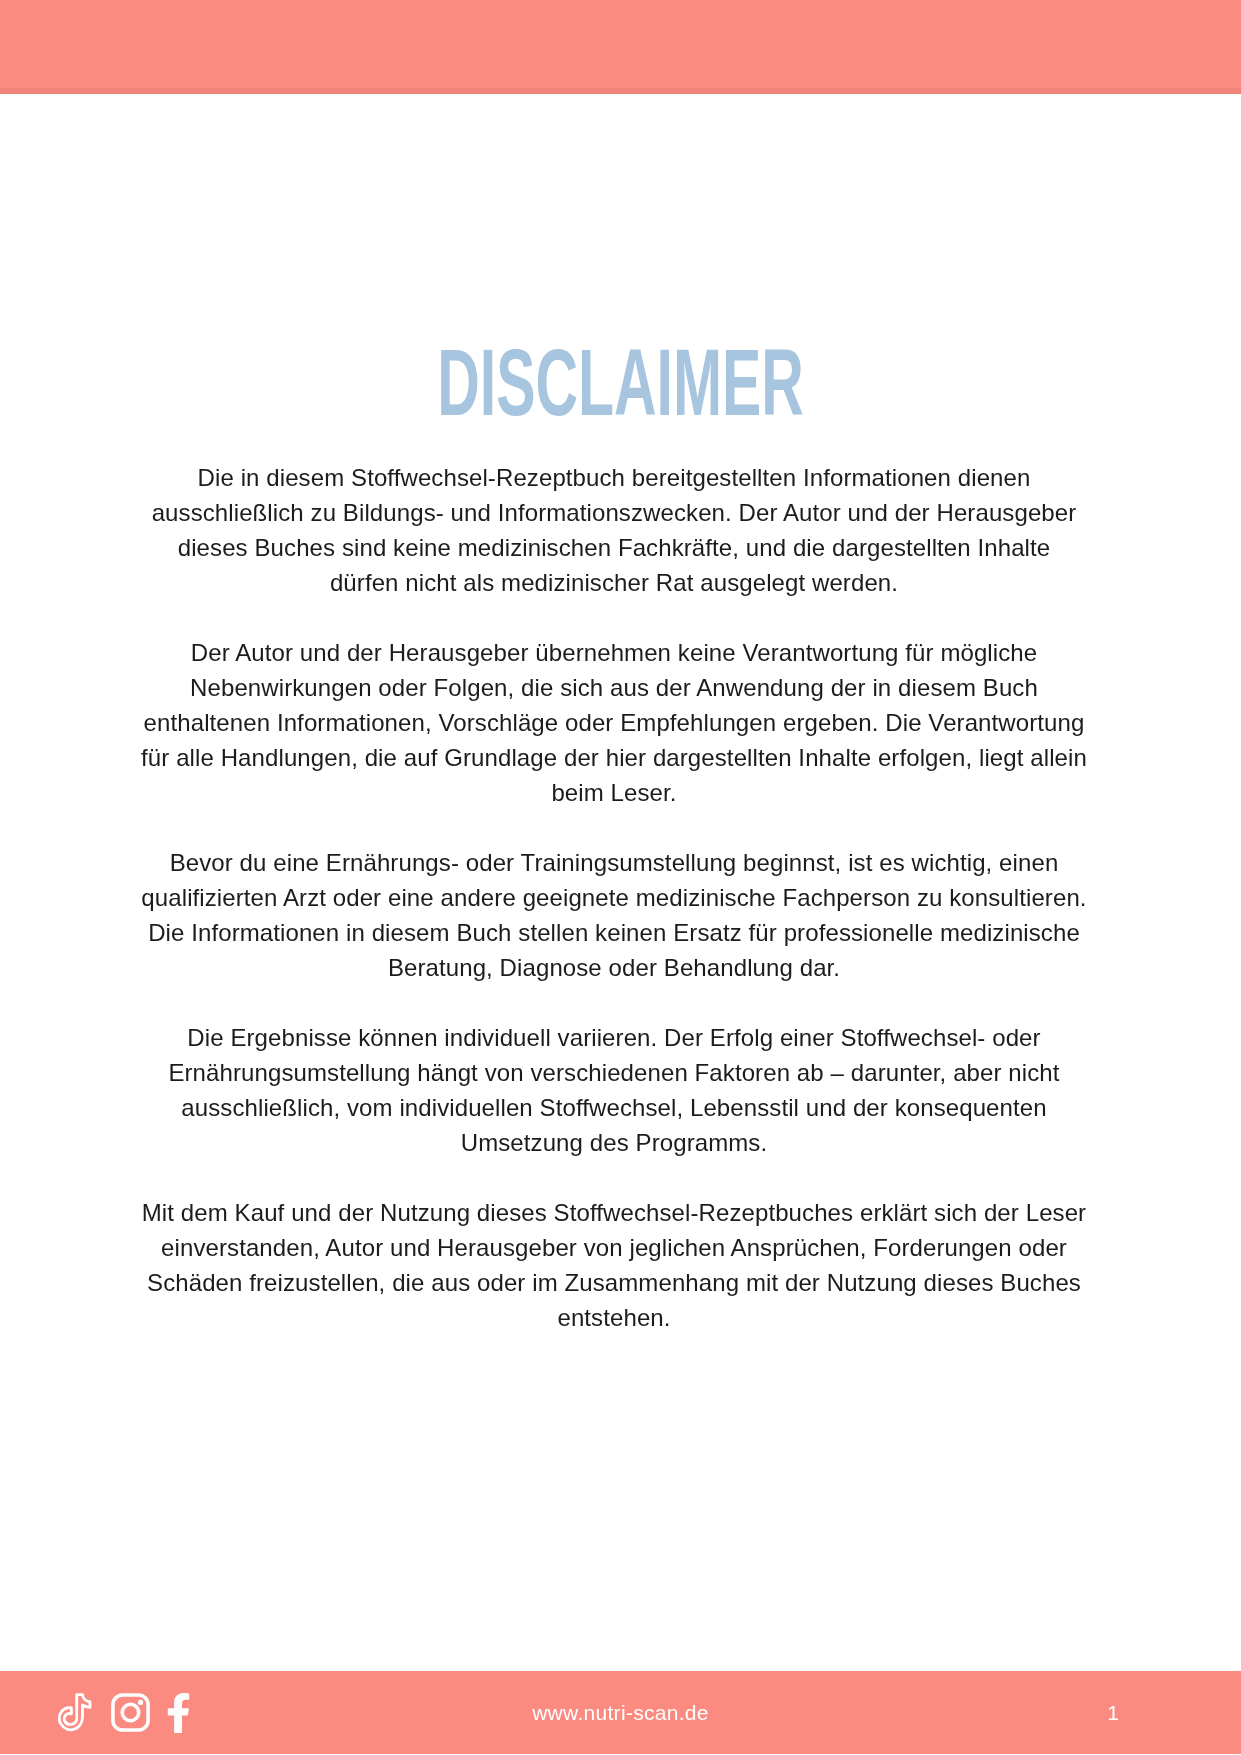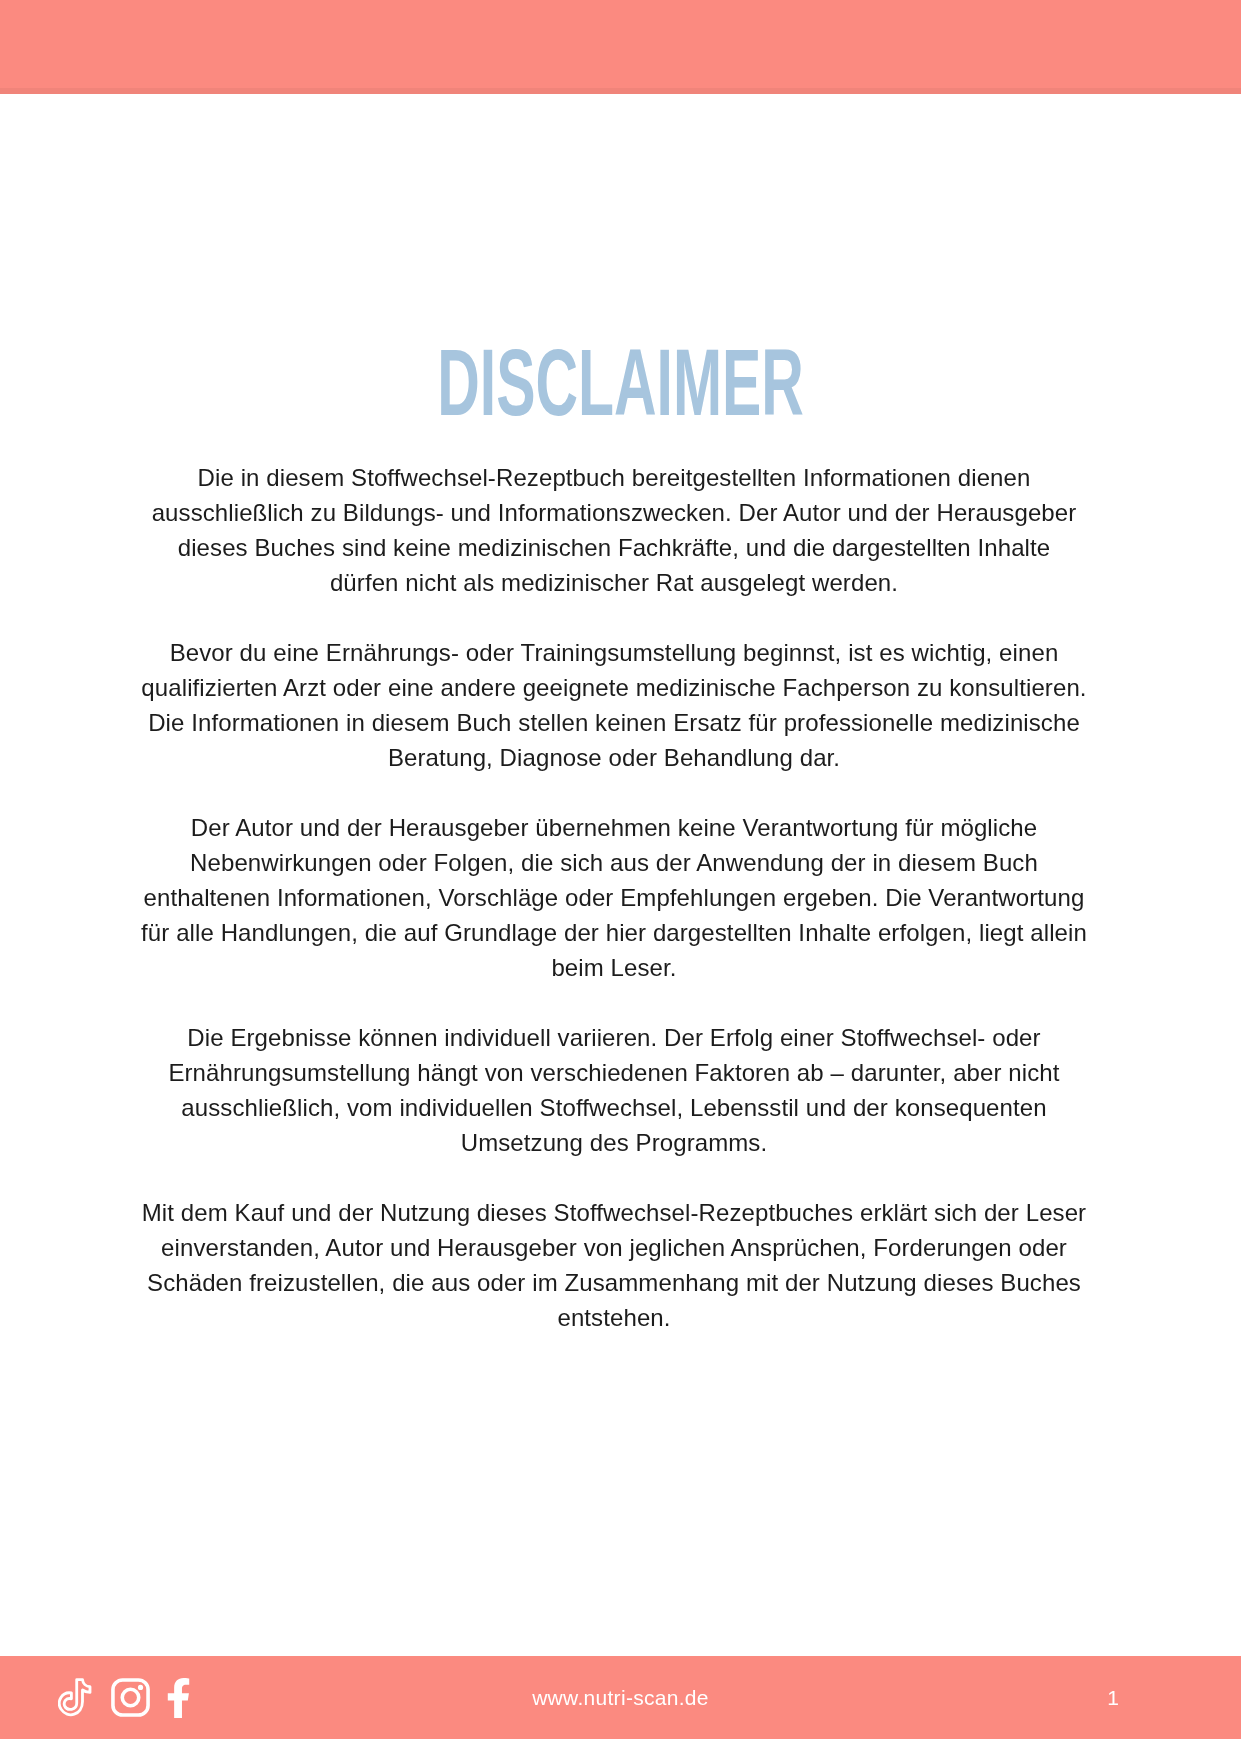--- a/index.html
+++ b/index.html
@@ -54,21 +54,21 @@
     margin: 0 13px 35px 0;
     font-size: 24px;
     line-height: 35px;
     letter-spacing: 0.1px;
   }
 
   
   .footer-band {
     position: absolute;
     left: 0;
-    bottom: 16px;
+    bottom: 1px;
     width: 100%;
     height: 83px;
     background: #FB8A80;
     display: flex;
     align-items: center;
   }
   .social-icons {
     position: absolute;
     left: 58px;
     top: 0;
@@ -104,22 +104,22 @@
 <body>
 
 <div class="page">
 
   <div class="header-band"></div>
 
   <h1 class="title"><span class="squeeze">DISCLAIMER</span></h1>
 
   <div class="paragraphs">
     <p>Die in diesem Stoffwechsel-Rezeptbuch bereitgestellten Informationen dienen ausschließlich zu Bildungs- und Informationszwecken. Der Autor und der Herausgeber dieses Buches sind keine medizinischen Fachkräfte, und die dargestellten Inhalte dürfen nicht als medizinischer Rat ausgelegt werden.</p>
+    <p>Der Autor und der Herausgeber übernehmen keine Verantwortung für mögliche Nebenwirkungen oder Folgen, die sich aus der Anwendung der in diesem Buch enthaltenen Informationen, Vorschläge oder Empfehlungen ergeben. Die Verantwortung für alle Handlungen, die auf Grundlage der hier dargestellten Inhalte erfolgen, liegt allein beim Leser.</p>
     <p>Bevor du eine Ernährungs- oder Trainingsumstellung beginnst, ist es wichtig, einen qualifizierten Arzt oder eine andere geeignete medizinische Fachperson zu konsultieren. Die Informationen in diesem Buch stellen keinen Ersatz für professionelle medizinische Beratung, Diagnose oder Behandlung dar.</p>
-    <p>Der Autor und der Herausgeber übernehmen keine Verantwortung für mögliche Nebenwirkungen oder Folgen, die sich aus der Anwendung der in diesem Buch enthaltenen Informationen, Vorschläge oder Empfehlungen ergeben. Die Verantwortung für alle Handlungen, die auf Grundlage der hier dargestellten Inhalte erfolgen, liegt allein beim Leser.</p>
     <p>Die Ergebnisse können individuell variieren. Der Erfolg einer Stoffwechsel- oder Ernährungsumstellung hängt von verschiedenen Faktoren ab – darunter, aber nicht ausschließlich, vom individuellen Stoffwechsel, Lebensstil und der konsequenten Umsetzung des Programms.</p>
     <p>Mit dem Kauf und der Nutzung dieses Stoffwechsel-Rezeptbuches erklärt sich der Leser einverstanden, Autor und Herausgeber von jeglichen Ansprüchen, Forderungen oder Schäden freizustellen, die aus oder im Zusammenhang mit der Nutzung dieses Buches entstehen.</p>
   </div>
 
   <div class="footer-band">
 
     <div class="social-icons">
       <span class="icon">
         <svg width="37" height="43" viewBox="0 0 34 38" fill="none">
           <path d="M22.5 2.5 c0.4 3.6 3.1 6.3 6.9 6.6 v5.2 c-2.6 0 -5 -0.8 -6.9 -2.2 v10.6 c0 12.4 -13.6 16.3 -19.8 6.9 c-4.3 -6.9 1.1 -16.3 9.6 -14.8 v5.4 c-4.6 -1.2 -7.7 2.6 -6.2 6.5 c2.3 5.2 11.1 3.9 11.1 -2.4 V2.5 z" stroke="#ffffff" stroke-width="2.6" stroke-linejoin="round" fill="none"></path>

